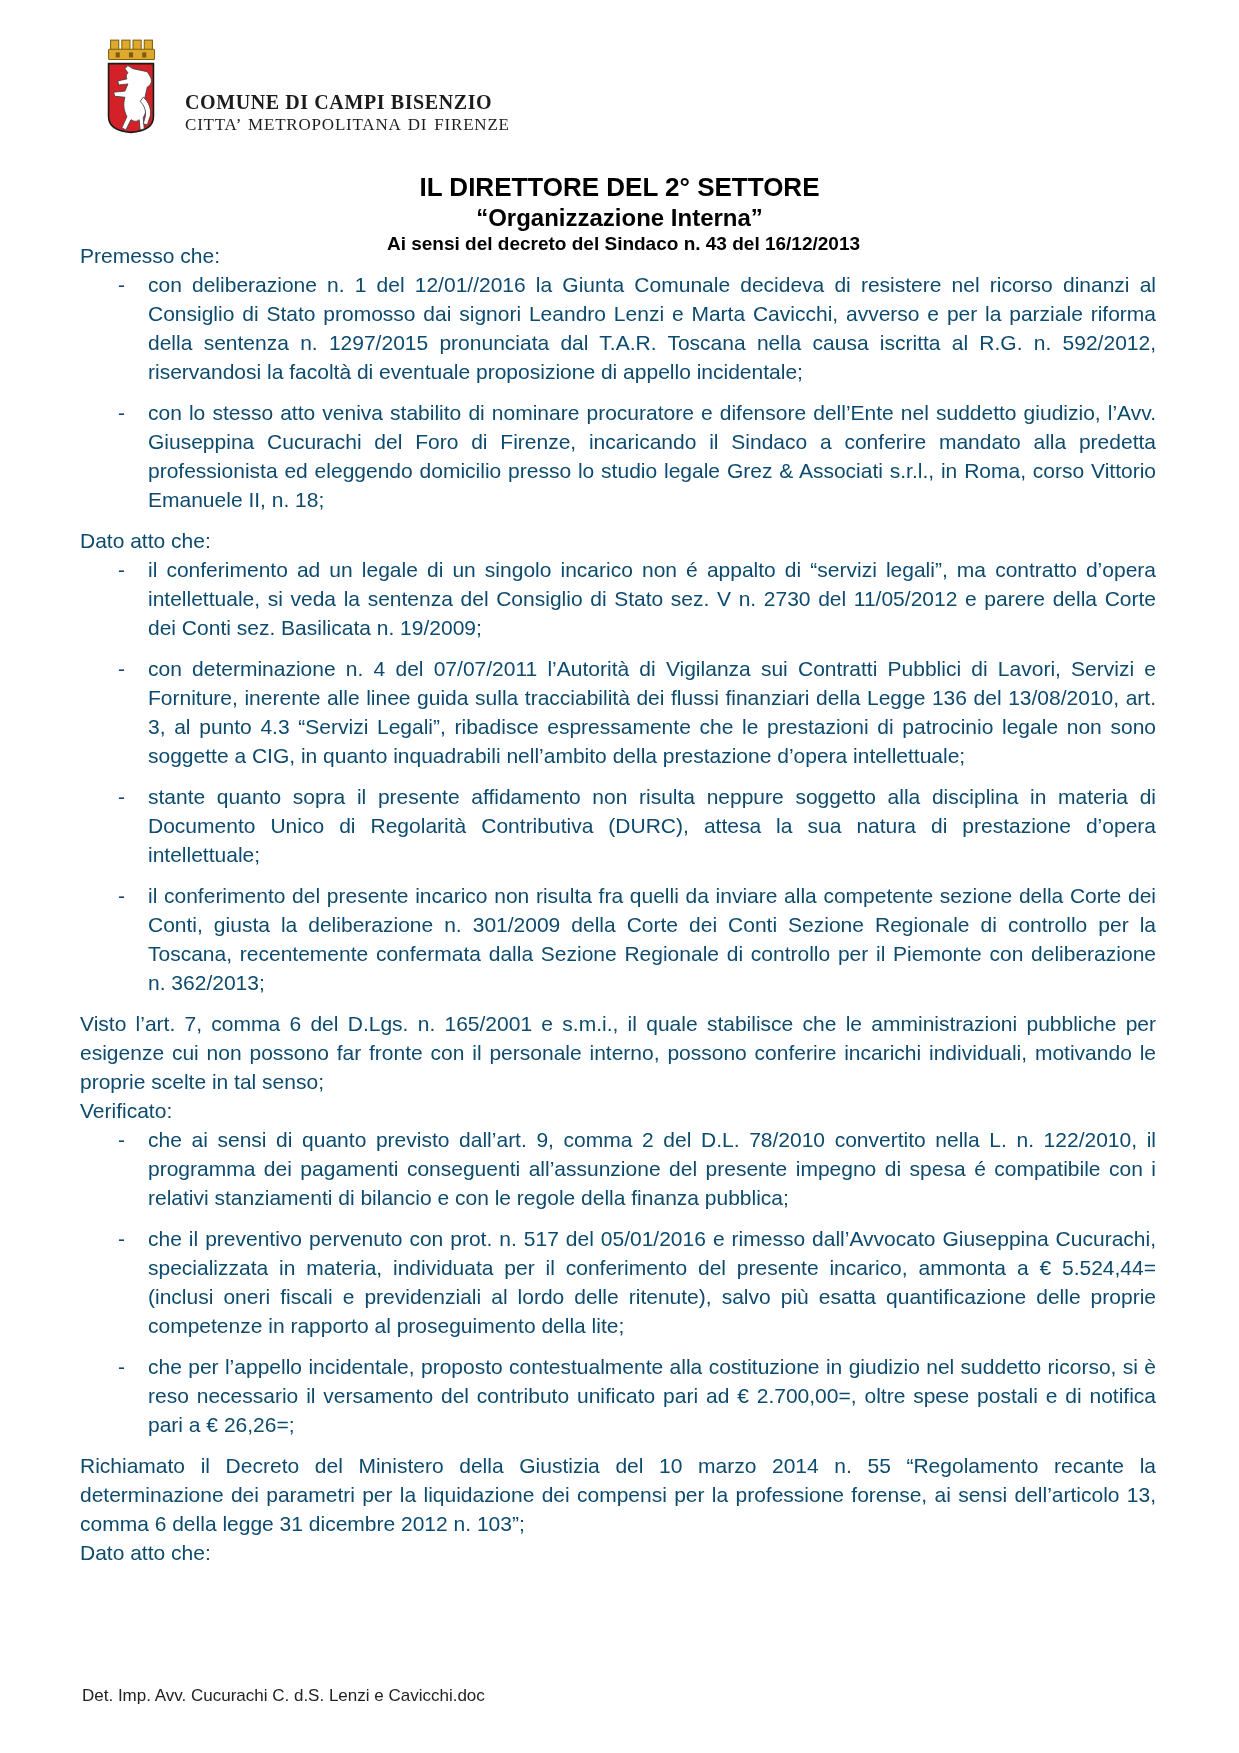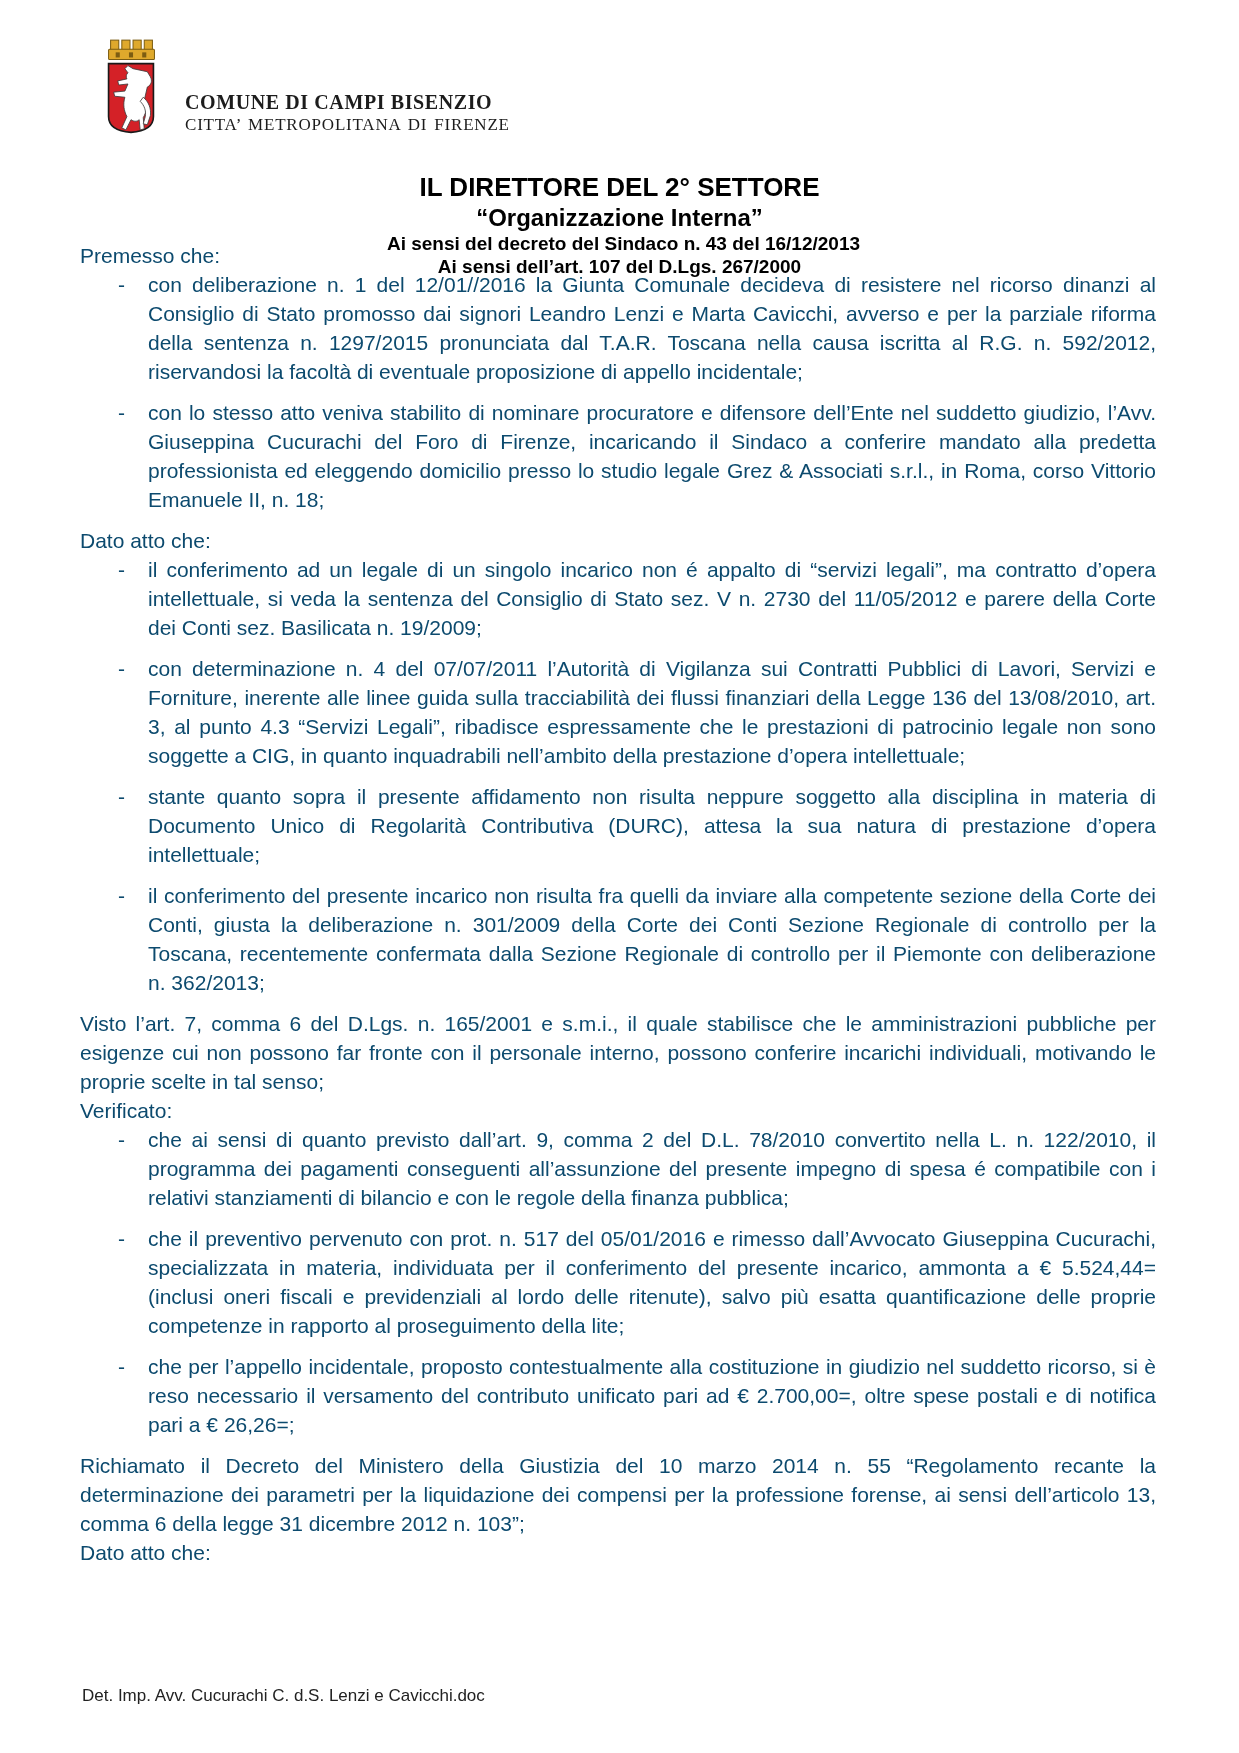--- a/index.html
+++ b/index.html
@@ -121,21 +121,20 @@
     <div class="org-text">
       <div class="org-name">COMUNE DI CAMPI BISENZIO</div>
       <div class="org-subtitle">CITTA’ METROPOLITANA  DI FIRENZE</div>
     </div>
   </div>
 
   <div class="title-block">
     <p class="t1">IL DIRETTORE DEL 2° SETTORE</p>
     <p class="t2">“Organizzazione Interna”</p>
     <p class="t3">Ai sensi del decreto del Sindaco n. 43 del 16/12/2013</p>
-    <p class="t4">Ai sensi dell’art. 107 del D.Lgs. 267/2000</p>
   </div>
 
   <div class="doc-body">
 
     <p class="section-heading">Premesso che:</p>
 
     <div class="bullet">
       <span class="dash">-</span>
       <p>con deliberazione n. 1 del 12/01//2016 la Giunta Comunale decideva di resistere nel ricorso dinanzi al Consiglio di Stato promosso dai signori Leandro Lenzi e Marta Cavicchi, avverso e per la parziale riforma della sentenza n. 1297/2015 pronunciata dal T.A.R. Toscana nella causa iscritta al R.G. n. 592/2012, riservandosi la facoltà di eventuale proposizione di appello incidentale;</p>
     </div>

